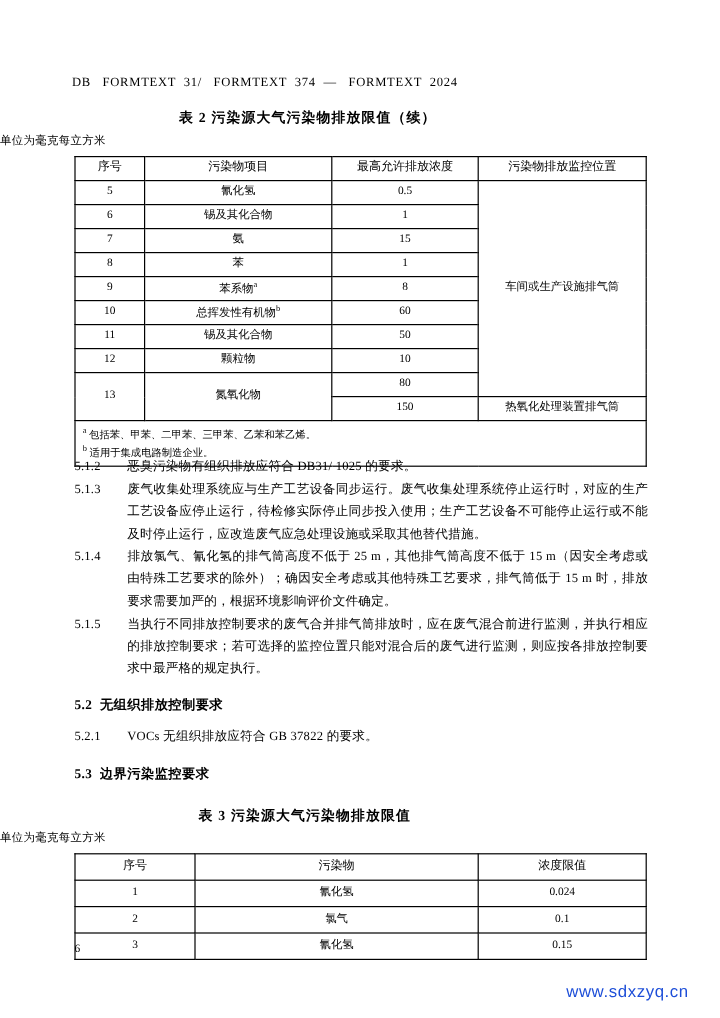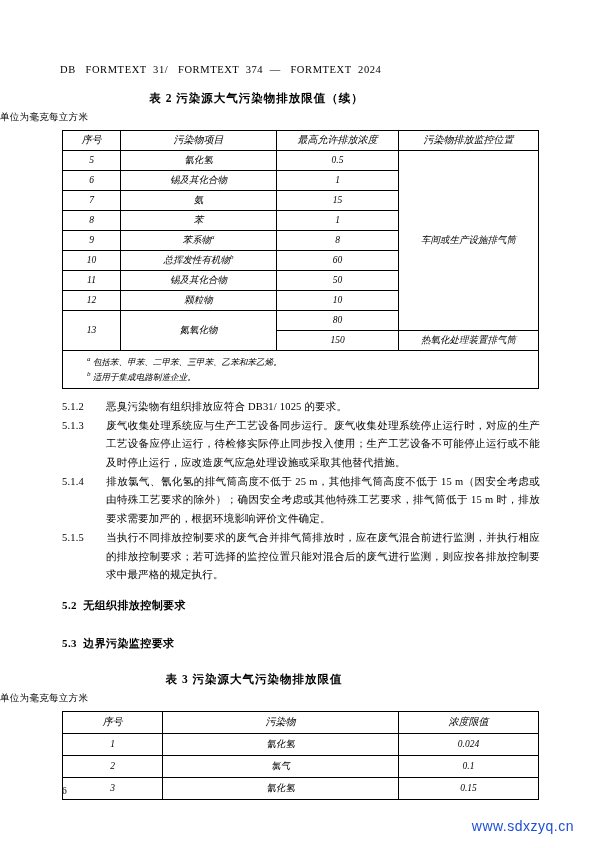--- a/index.html
+++ b/index.html
@@ -37,42 +37,41 @@
     text-align: left;
     font-size: 9.5px;
     letter-spacing: 0.3px;
   }
   .t2-caption { position: absolute; top: 91px; left: 0; width: 513px; }
   .t2-unit { position: absolute; top: 111px; left: 0; width: 538px; }
 
   table.grid {
     border-collapse: collapse;
     table-layout: fixed;
-    font-style: italic;
   }
   table.grid td {
     border: 0.8px solid #000000;
     font-size: 9.5px;
     text-align: center;
     vertical-align: middle;
     padding: 0;
     line-height: 1.25;
   }
   .tbl2 {
     position: absolute;
     top: 130px;
     left: 62px;
     width: 476px;
   }
   .tbl2 td { height: 19px; }
   .tbl2 .hdr { font-size: 10px; }
   .tbl2 .note-cell {
     text-align: left;
     font-size: 8.6px;
-    padding: 3px 4px 4px 24px;
+    padding: 3px 4px 4px 6px;
     line-height: 1.5;
     height: auto;
   }
   .sup { font-size: 7px; vertical-align: super; }
 
   .body-block {
     position: absolute;
     left: 62px;
     width: 478px;
     font-size: 10.5px;
@@ -199,38 +198,41 @@
       </tr>
       <tr>
         <td colspan="4" class="note-cell">
           <div><span class="sup">a</span> <span>包括苯、甲苯、二甲苯、三甲苯、乙苯和苯乙烯。</span></div>
           <div><span class="sup">b</span> <span>适用于集成电路制造企业。</span></div>
         </td>
       </tr>
     </tbody>
   </table>
 
-  <div class="body-block" style="top:398px;">
+  <div class="body-block" style="top:381px;">
     <p class="para">
       <span class="hang"><span class="hang-num">5.1.2</span><span>恶臭污染物有组织排放应符合 DB31/ 1025 的要求。</span></span>
     </p>
     <p class="para">
       <span class="hang"><span class="hang-num">5.1.3</span><span>废气收集处理系统应与生产工艺设备同步运行。废气收集处理系统停止运行时，对应的生产工艺设备应停止运行，待检修实际停止同步投入使用；生产工艺设备不可能停止运行或不能及时停止运行，应改造废气应急处理设施或采取其他替代措施。</span></span>
     </p>
     <p class="para">
       <span class="hang"><span class="hang-num">5.1.4</span><span>排放氯气、氰化氢的排气筒高度不低于 25 m，其他排气筒高度不低于 15 m（因安全考虑或由特殊工艺要求的除外）；确因安全考虑或其他特殊工艺要求，排气筒低于 15 m 时，排放要求需要加严的，根据环境影响评价文件确定。</span></span>
     </p>
     <p class="para">
       <span class="hang"><span class="hang-num">5.1.5</span><span>当执行不同排放控制要求的废气合并排气筒排放时，应在废气混合前进行监测，并执行相应的排放控制要求；若可选择的监控位置只能对混合后的废气进行监测，则应按各排放控制要求中最严格的规定执行。</span></span>
     </p>
     <div class="gap-m"></div>
     <p class="para sec-head">
       <span>5.2</span>&nbsp;&nbsp;<span>无组织排放控制要求</span>
     </p>
     <div class="gap-s"></div>
+    <p class="para">
+      <span class="hang"><span class="hang-num">5.2.1</span><span>VOCs 无组织排放应符合 GB 37822 的要求。</span></span>
+    </p>
     <div class="gap-m"></div>
     <p class="para sec-head">
       <span>5.3</span>&nbsp;&nbsp;<span>边界污染监控要求</span>
     </p>
     <div class="gap-s"></div>
   </div>
 
   <div class="t3-caption table-caption">表 3   污染源大气污染物排放限值</div>
   <div class="t3-unit unit-line">单位为毫克每立方米</div>
 

